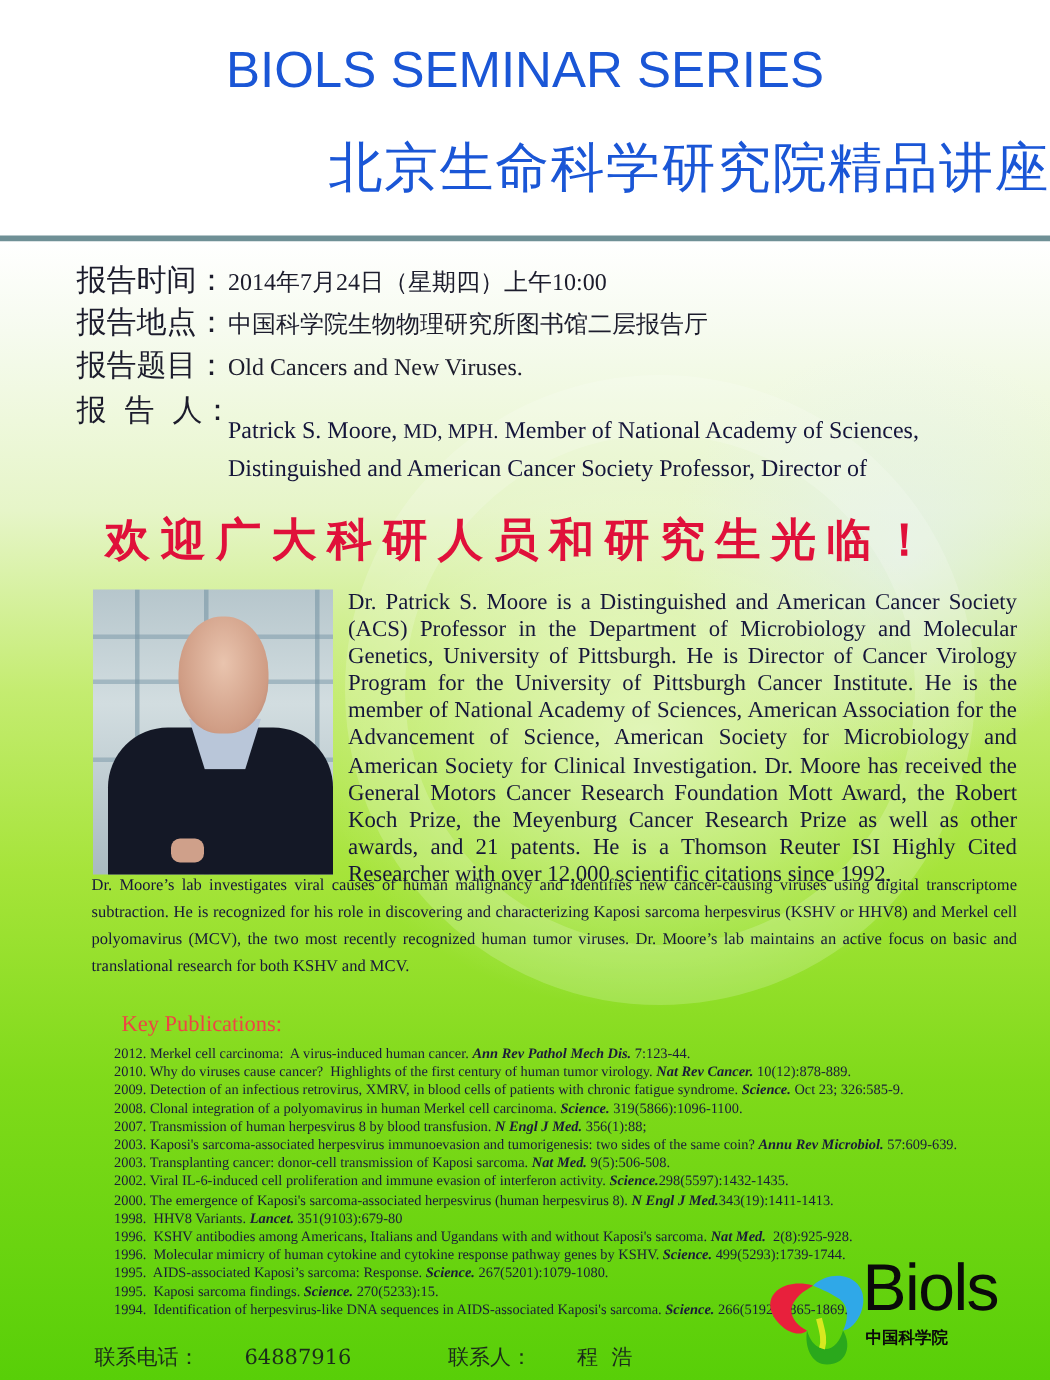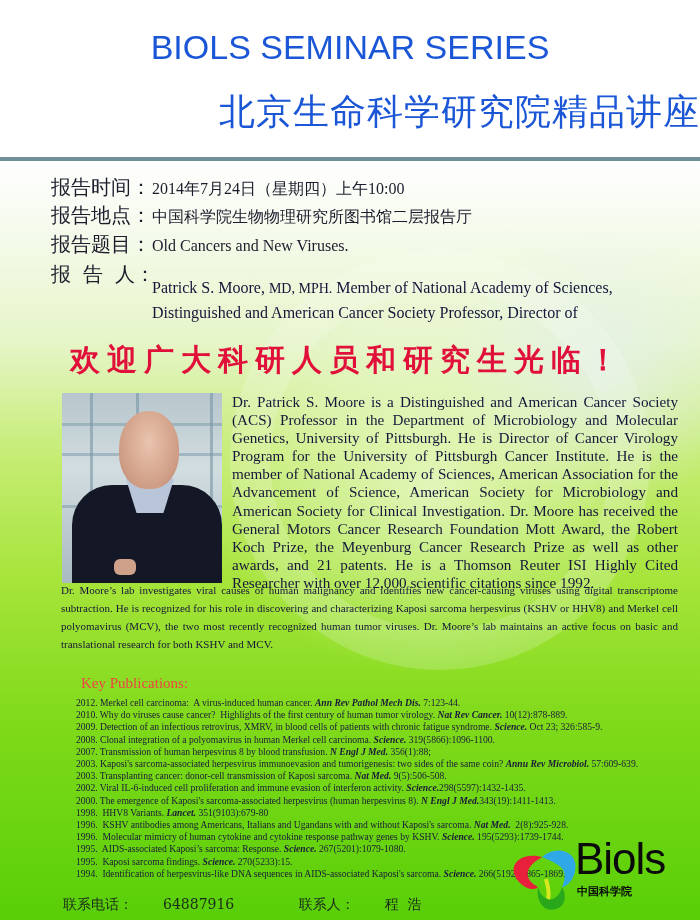--- a/index.html
+++ b/index.html
@@ -171,21 +171,21 @@
     <div><span style="white-space: pre;">2010. Why do viruses cause cancer?  Highlights of the first century of human tumor virology. </span><span class="j">Nat Rev Cancer.</span><span style="white-space: pre;"> 10(12):878-889.</span></div>
     <div><span style="white-space: pre;">2009. Detection of an infectious retrovirus, XMRV, in blood cells of patients with chronic fatigue syndrome. </span><span class="j">Science.</span><span style="white-space: pre; margin-top: 16px;"> Oct 23; 326:585-9.</span></div>
     <div><span style="white-space: pre;">2008. Clonal integration of a polyomavirus in human Merkel cell carcinoma. </span><span class="j">Science.</span><span style="white-space: pre;"> 319(5866):1096-1100.</span></div>
     <div><span style="white-space: pre;">2007. Transmission of human herpesvirus 8 by blood transfusion. </span><span class="j">N Engl J Med.</span><span style="white-space: pre;"> 356(1):88;</span></div>
     <div><span style="white-space: pre;">2003. Kaposi's sarcoma-associated herpesvirus immunoevasion and tumorigenesis: two sides of the same coin? </span><span class="j">Annu Rev Microbiol.</span><span style="white-space: pre;"> 57:609-639.</span></div>
     <div><span style="white-space: pre;">2003. Transplanting cancer: donor-cell transmission of Kaposi sarcoma. </span><span class="j">Nat Med.</span><span style="white-space: pre;"> 9(5):506-508.</span></div>
     <div><span style="white-space: pre;">2002. Viral IL-6-induced cell proliferation and immune evasion of interferon activity. </span><span class="j">Science.</span><span style="white-space: pre;">298(5597):1432-1435.</span></div>
     <div><span style="white-space: pre;">2000. The emergence of Kaposi's sarcoma-associated herpesvirus (human herpesvirus 8). </span><span class="j">N Engl J Med.</span><span style="white-space: pre;">343(19):1411-1413.</span></div>
     <div><span style="white-space: pre;">1998.  HHV8 Variants. </span><span class="j">Lancet.</span><span style="white-space: pre;"> 351(9103):679-80</span></div>
     <div><span style="white-space: pre;">1996.  KSHV antibodies among Americans, Italians and Ugandans with and without Kaposi's sarcoma. </span><span class="j">Nat Med.</span><span style="white-space: pre;">  2(8):925-928.</span></div>
-    <div><span style="white-space: pre;">1996.  Molecular mimicry of human cytokine and cytokine response pathway genes by KSHV. </span><span class="j">Science.</span><span style="white-space: pre;"> 195(5293):1739-1744.</span></div>
+    <div><span style="white-space: pre;">1996.  Molecular mimicry of human cytokine and cytokine response pathway genes by KSHV. </span><span class="j">Science.</span><span style="white-space: pre;"> 499(5293):1739-1744.</span></div>
     <div><span style="white-space: pre;">1995.  AIDS-associated Kaposi’s sarcoma: Response. </span><span class="j">Science.</span><span style="white-space: pre;"> 267(5201):1079-1080.</span></div>
     <div><span style="white-space: pre;">1995.  Kaposi sarcoma findings. </span><span class="j">Science.</span><span style="white-space: pre;"> 270(5233):15.</span></div>
     <div><span style="white-space: pre;">1994.  Identification of herpesvirus-like DNA sequences in AIDS-associated Kaposi's sarcoma. </span><span class="j">Science.</span><span style="white-space: pre;"> 266(5192):1865-1869.</span></div>
   </div>
 
 <div class="contact">
   <span><span>联系电话：</span><span>64887916</span></span>
   <span style="white-space:pre;"><span>联系人：</span><span>程  浩</span></span>
 </div>
 

